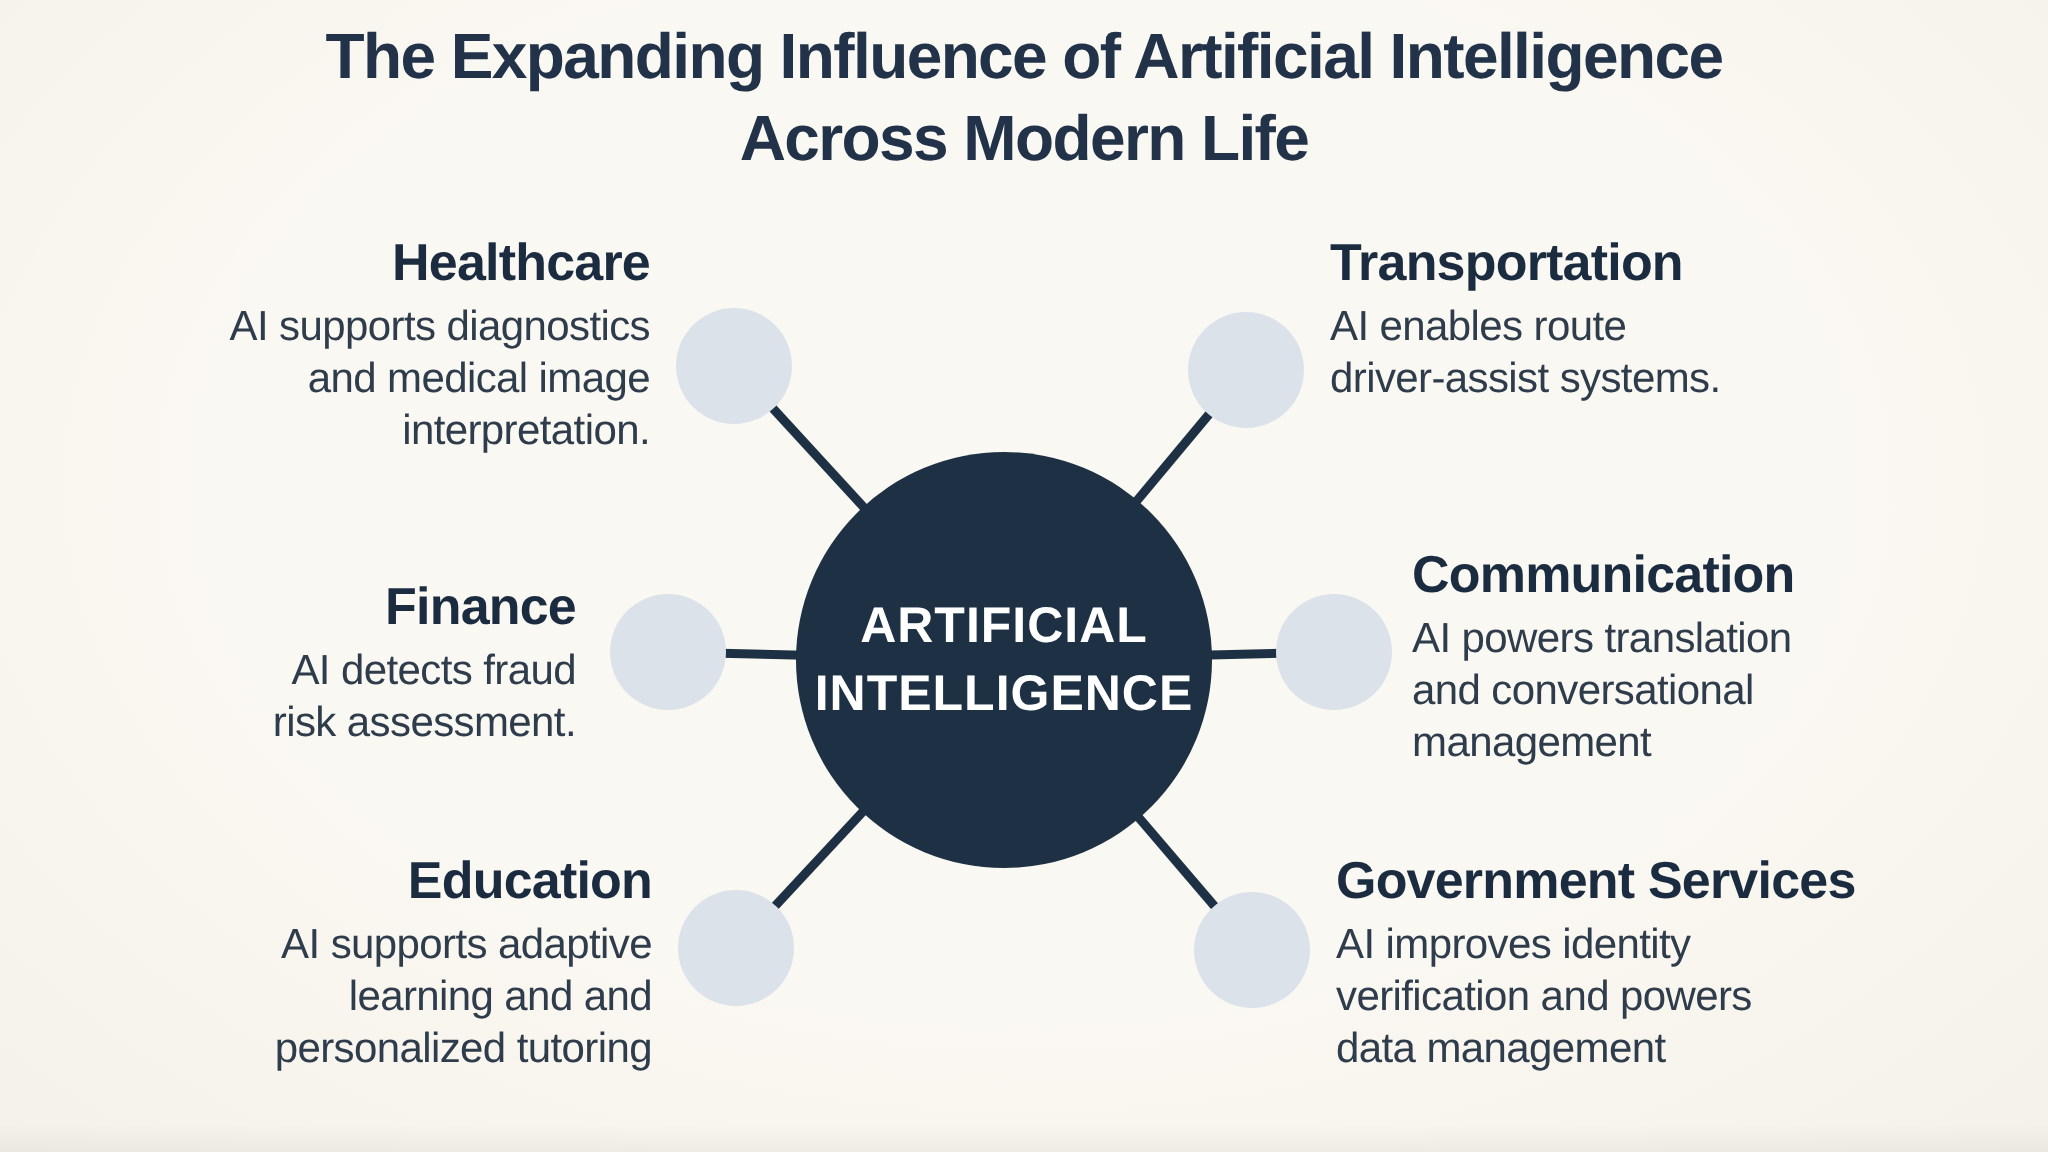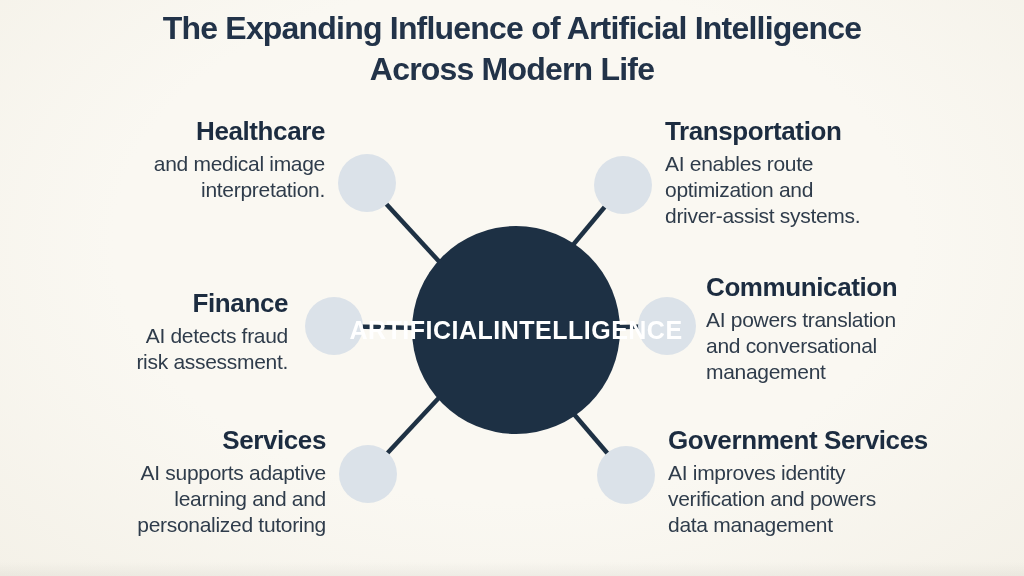--- a/index.html
+++ b/index.html
@@ -33,27 +33,27 @@
   .connectors { position: absolute; left: 0; top: 0; z-index: 1; }
   .dot {
     position: absolute;
     width: 58px; height: 58px;
     border-radius: 50%;
     background: #dbe2e9;
     z-index: 2;
   }
   .hub {
     position: absolute;
-    left: 412px; top: 226px;
+    left: 398px; top: 226px;
     width: 208px; height: 208px;
     border-radius: 50%;
     background: #1d3044;
     z-index: 3;
     display: flex;
-    flex-direction: row;
+    flex-direction: column;
     align-items: center;
     justify-content: center;
   }
   .hub .hub-line {
     color: #ffffff;
     font-weight: 700;
     font-size: 25px;
     line-height: 34px;
     letter-spacing: 0.5px;
     text-align: center;
@@ -104,41 +104,41 @@
   <div class="dot" style="left:638px; top:297px;"></div>
   <div class="dot" style="left:597px; top:446px;"></div>
 
   <div class="hub">
     <div class="hub-line">ARTIFICIAL</div>
     <div class="hub-line">INTELLIGENCE</div>
   </div>
 
   <div class="block left" style="right:699px; top:116px; width:260px;">
     <div class="h">Healthcare</div>
+    <div class="l">AI supports diagnostics</div>
     <div class="l">and medical image</div>
     <div class="l">interpretation.</div>
   </div>
 
   <div class="block left" style="right:736px; top:272px; width:220px;margin-top:16px;">
     <div class="h">Finance</div>
     <div class="l">AI detects fraud</div>
     <div class="l">risk assessment.</div>
   </div>
 
   <div class="block left" style="right:698px; top:425px; width:260px;">
-    <div class="h">Services</div>
+    <div class="h">Education</div>
     <div class="l">AI supports adaptive</div>
     <div class="l">learning and and</div>
     <div class="l">personalized tutoring</div>
   </div>
 
   <div class="block right" style="left:665px; top:116px; width:280px;">
     <div class="h">Transportation</div>
     <div class="l">AI enables route</div>
-    <div class="l">optimization and</div>
     <div class="l">driver-assist systems.</div>
   </div>
 
   <div class="block right" style="left:706px; top:272px; width:280px;">
     <div class="h">Communication</div>
     <div class="l">AI powers translation</div>
     <div class="l">and conversational</div>
     <div class="l">management</div>
   </div>
 

